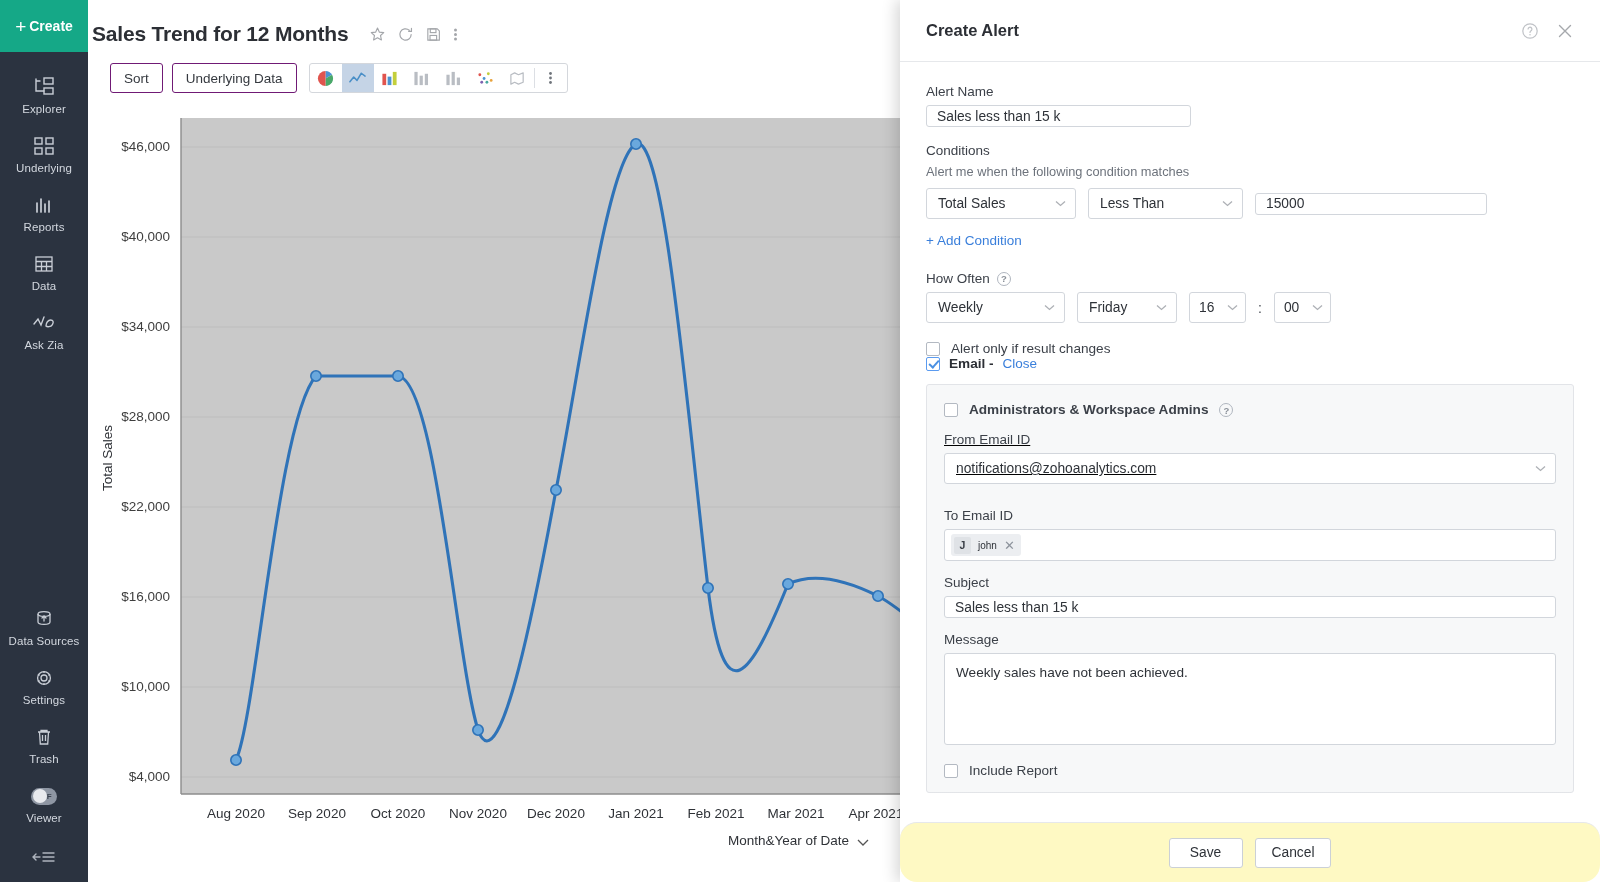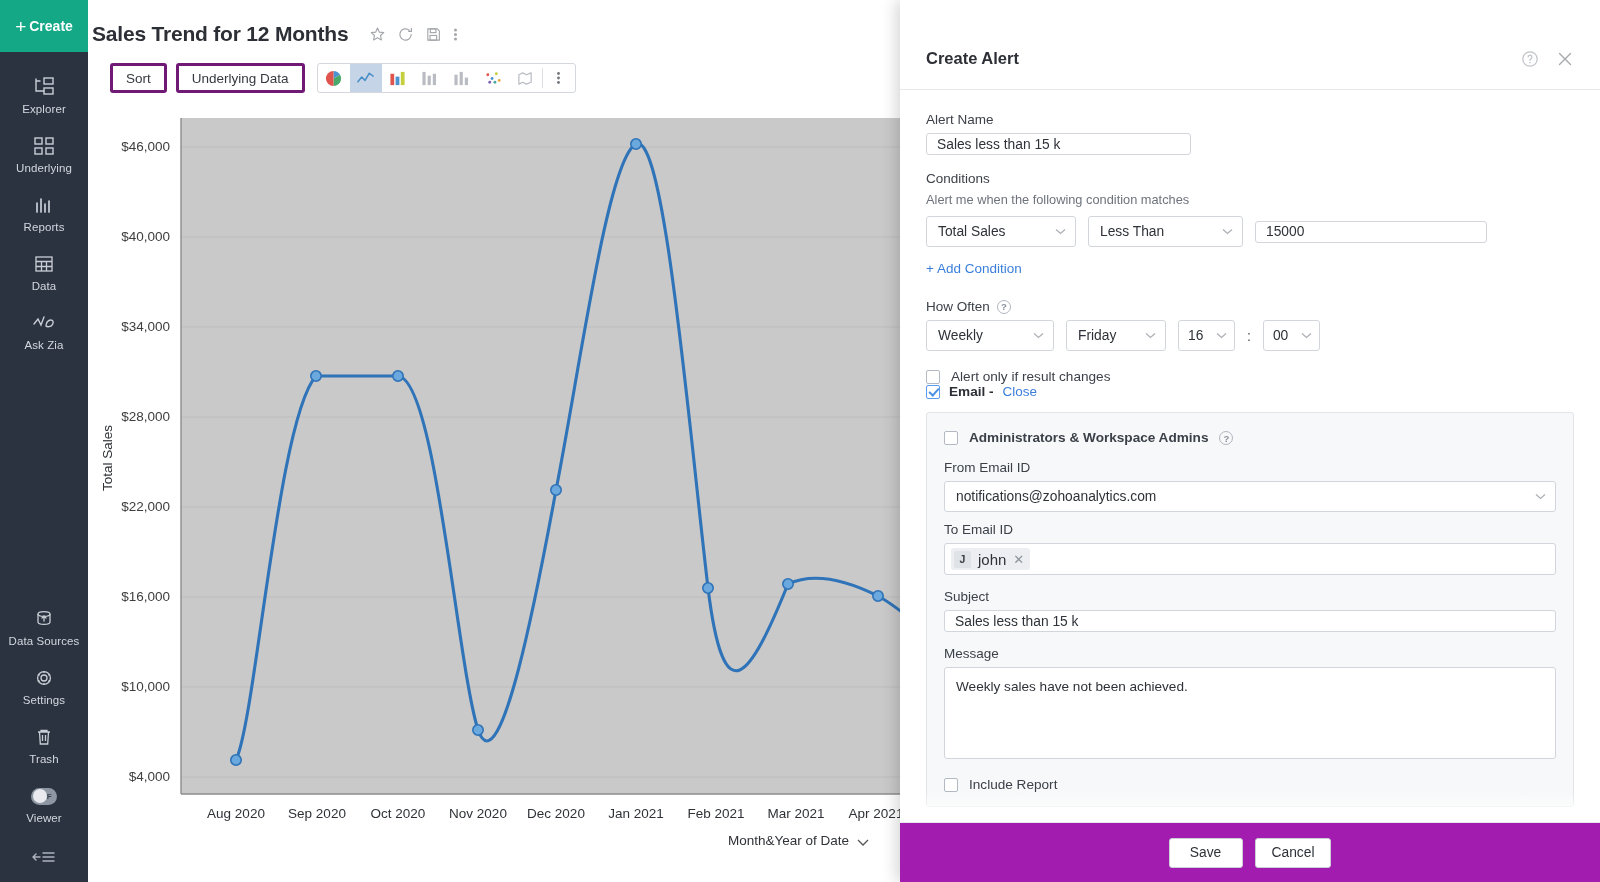--- a/index.html
+++ b/index.html
@@ -43,21 +43,21 @@
   .workspace {
     position:absolute; left:88px; top:0; width:1512px; height:882px; background:#ffffff;
   }
   .report-header { padding: 22px 0 0 4px; display:flex; gap:14px; }
   .report-title { font-size:21px; font-weight:700; color:#2c2f35; letter-spacing:-.2px;}
   .hdr-icons { display:flex; align-items:center; gap:11px; margin-left:7px; }
   .hdr-ico { cursor:pointer; opacity:.62; display:flex; }
 
   .toolbar { margin: 17px 0 0 22px; display:flex; align-items:center; gap:9px; }
   .tb-btn {
-    height:30px; padding:0 13px; border:3px solid #701a75; border-radius:3px;
+    height:30px; padding:0 13px; border:1px solid #701a75; border-radius:3px;
     background:#fff; font-size:13.5px; color:#35393f; display:flex; align-items:center;
     cursor:pointer;
   }
   .chart-types {
     display:flex; align-items:center; height:30px; border:1px solid #d4d7dc; border-radius:3px;
     background:#fff; margin-left:3px; overflow:hidden;
   }
   .ct { width:32px; height:28px; display:flex; align-items:center; justify-content:center; cursor:pointer;}
   .ct.sel { background:#c5d4e6; }
   .ct-div { width:1px; height:20px; background:#dcdfe4; }
@@ -65,21 +65,21 @@
   .chart-wrap { position:absolute; left:0; top:118px; width:1512px; height:764px; }
   .chart-svg { display:block; }
 
   
   .panel {
     position:absolute; right:0; top:0; width:700px; height:882px; background:#fff;
     box-shadow: -4px 0 14px rgba(0,0,0,.16); display:flex; flex-direction:column;
   }
   .panel-head {
     height:62px; flex:0 0 62px; border-bottom:1px solid #e6e8eb;
-    display:flex; align-items:center; padding: 0 26px 0 26px; margin-top: 28px;
+    display:flex; align-items:center; padding: 0 26px 0 26px;
   }
   .panel-title { font-size:16.5px; font-weight:700; color:#2c2f35; flex:1 1 auto;}
   .panel-head-icons { display:flex; align-items:center; gap:17px; }
   .p-ico { cursor:pointer; display:flex; opacity:.55;}
 
   .panel-body { flex:1 1 auto; overflow:hidden; padding: 22px 26px 0 26px; position:relative;}
   .f-label { font-size:13.5px; color:#3c4149; margin-bottom:6px; }
   .f-sublabel { font-size:12.8px; color:#6d737c; margin-bottom:9px; margin-top:1px;}
   .f-group { margin-bottom:16px; }
   .txt-input {
@@ -122,35 +122,35 @@
     display:flex; align-items:center; padding:4px 6px; gap:6px;
   }
   .chip {
     display:flex; align-items:center; gap:7px; background:#eceef1; border-radius:3px;
     padding: 2px 6px 2px 3px; height:22px;
   }
   .chip-av {
     width:17px; height:17px; border-radius:2px; background:#dfe2e6; color:#3a3f47;
     font-size:10.5px; font-weight:700; display:flex; align-items:center; justify-content:center;
   }
-  .chip-txt { font-size:15px; color:#2e3238; }
+  .chip-txt { font-size:10px; color:#2e3238; }
   .chip-x { font-size:13px; color:#8d939c; cursor:pointer; line-height:1; }
   .msg-box {
     height:92px; border:1px solid #d2d6dc; border-radius:3px; background:#fff;
     padding:9px 11px; font-size:13.6px; color:#2e3238; font-family:inherit;
     resize:none; outline:none; line-height:1.45;
   }
   .help-ico {
     width:14px; height:14px; border-radius:50%; border:1px solid #b0b6bf; color:#8a9099;
     font-size:9.5px; display:inline-flex; align-items:center; justify-content:center;
     flex:0 0 auto; cursor:pointer; font-weight:700;
   }
   .panel-foot {
-    flex:0 0 60px; height:60px; border-top:1px solid #e6e8eb; background:#a21caf;
-    display:flex; align-items:center; justify-content:center; gap:12px;
+    flex:0 0 60px; height:60px; border-top:1px solid #e6e8eb; background:#fef9c3;
+    display:flex; align-items:center; justify-content:center; gap:12px;border-radius:17px;
   }
   .ft-btn {
     min-width:74px; height:30px; padding:0 16px; border:1px solid #cbd0d7; border-radius:3px;
     background:#fff; font-size:13.8px; color:#2e3238; cursor:pointer;
     display:flex; align-items:center; justify-content:center; font-family:inherit;
   }
   .fade-bottom {
     position:absolute; left:0; right:0; bottom:0; height:30px;
     background:linear-gradient(to bottom, rgba(255,255,255,0), #fff 78%);
     pointer-events:none;
@@ -505,21 +505,21 @@
           <span class="link-blue">+ Add Condition</span>
         </div>
       </div>
 
       <div class="f-group" style="margin-top:22px;">
         <div class="f-label" style="display:flex; align-items:center; gap:7px;">
           <span>How Often</span>
           <span class="help-ico">?</span>
         </div>
         <div class="how-row">
-          <div class="sel-box" style="width:128px;">
+          <div class="sel-box" style="width:139px;">
             <span>Weekly</span>
             <svg class="caret" width="11" height="7" viewBox="0 0 11 7" fill="none" stroke="#6a7079" stroke-width="1.3">
                 <path d="M1 1.4l4.5 4 4.5-4"></path>
               </svg>
           </div>
           <div class="sel-box" style="width:100px;">
             <span>Friday</span>
             <svg class="caret" width="11" height="7" viewBox="0 0 11 7" fill="none" stroke="#6a7079" stroke-width="1.3">
                 <path d="M1 1.4l4.5 4 4.5-4"></path>
               </svg>
@@ -553,21 +553,21 @@
       </div>
 
       <div class="email-card">
 
         <div class="cbx-row" style="margin:0 0 15px 0;align-items:flex-end;">
           <span class="cbx"></span>
           <span class="cbx-label" style="font-weight:700;">Administrators &amp; Workspace Admins</span>
           <span class="help-ico">?</span>
         </div>
 
-        <div class="f-group" style="margin-bottom:10px;">
+        <div class="f-group" style="margin-bottom:24px;text-decoration:underline;">
           <div class="f-label">From Email ID</div>
           <div class="sel-box" style="width:100%;">
             <span>notifications@zohoanalytics.com</span>
             <svg class="caret" width="11" height="7" viewBox="0 0 11 7" fill="none" stroke="#6a7079" stroke-width="1.3">
                 <path d="M1 1.4l4.5 4 4.5-4"></path>
               </svg>
           </div>
         </div>
 
         <div class="f-group" style="margin-bottom:14px;">

